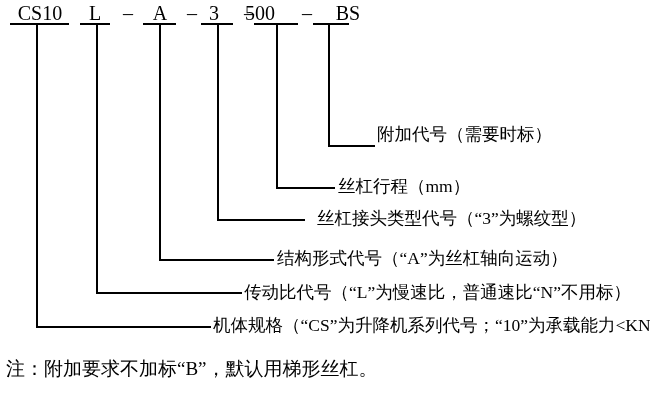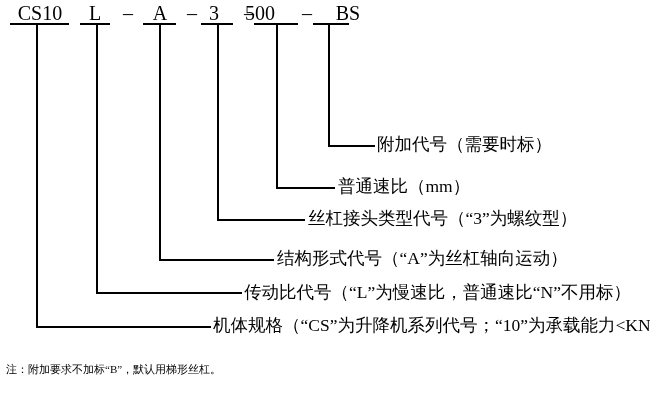--- a/index.html
+++ b/index.html
@@ -46,21 +46,21 @@
   .callout-label {
     position: absolute;
     font-size: 17.5px;
     line-height: 21px;
     white-space: nowrap;
   }
   .note {
     position: absolute;
     left: 6px;
     top: 358px;
-    font-size: 11px;
+    font-size: 19px;
     line-height: 22px;
     white-space: nowrap;
   }
 </style>
 </head>
 <body>
 
 <div class="canvas">
 
   <span class="code-token" style="left:40px">CS10</span>
@@ -81,22 +81,22 @@
   <div class="underline" style="left:254px; width:44px"></div>
   <div class="underline" style="left:313px; width:36px"></div>
 
   <div class="connector" style="left:36px;  width:173px; height:302px"></div>
   <div class="connector" style="left:96px;  width:144px; height:268px"></div>
   <div class="connector" style="left:159px; width:113px; height:235px"></div>
   <div class="connector" style="left:217px; width:86px;  height:195px"></div>
   <div class="connector" style="left:276px; width:57px;  height:163px"></div>
   <div class="connector" style="left:328px; width:45px;  height:121px"></div>
 
-  <div class="callout-label" style="left:377px; top:134px">附加代号（需要时标）</div>
-  <div class="callout-label" style="left:338px; top:176px">普通速比（mm）</div>
-  <div class="callout-label" style="left:308px; top:208px">丝杠接头类型代号（“3”为螺纹型）</div>
+  <div class="callout-label" style="left:377px; top:124px">附加代号（需要时标）</div>
+  <div class="callout-label" style="left:338px; top:176px">丝杠行程（mm）</div>
+  <div class="callout-label" style="left:317px; top:208px">丝杠接头类型代号（“3”为螺纹型）</div>
   <div class="callout-label" style="left:244px; top:282px">传动比代号（“L”为慢速比，普通速比“N”不用标）</div>
   <div class="callout-label" style="left:277px; top:248px">结构形式代号（“A”为丝杠轴向运动）</div>
   <div class="callout-label" style="left:213px; top:315px">机体规格（“CS”为升降机系列代号；“10”为承载能力&lt;KN&gt;）</div>
 
   <div class="note">注：附加要求不加标“B”，默认用梯形丝杠。</div>
 
 </div>
 
 </body></html>

